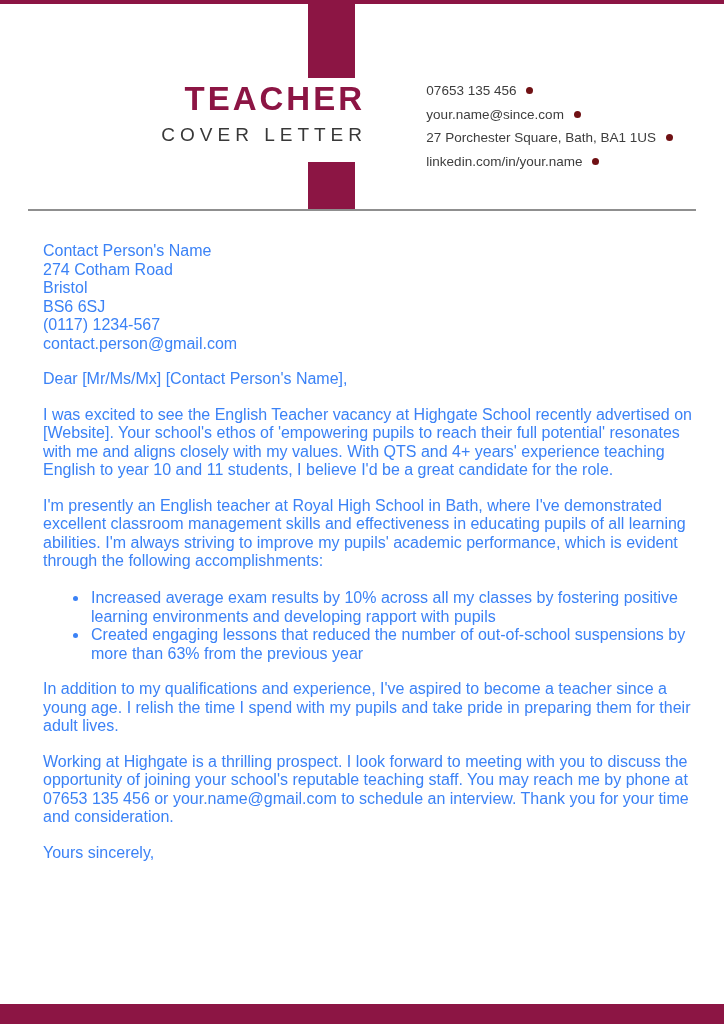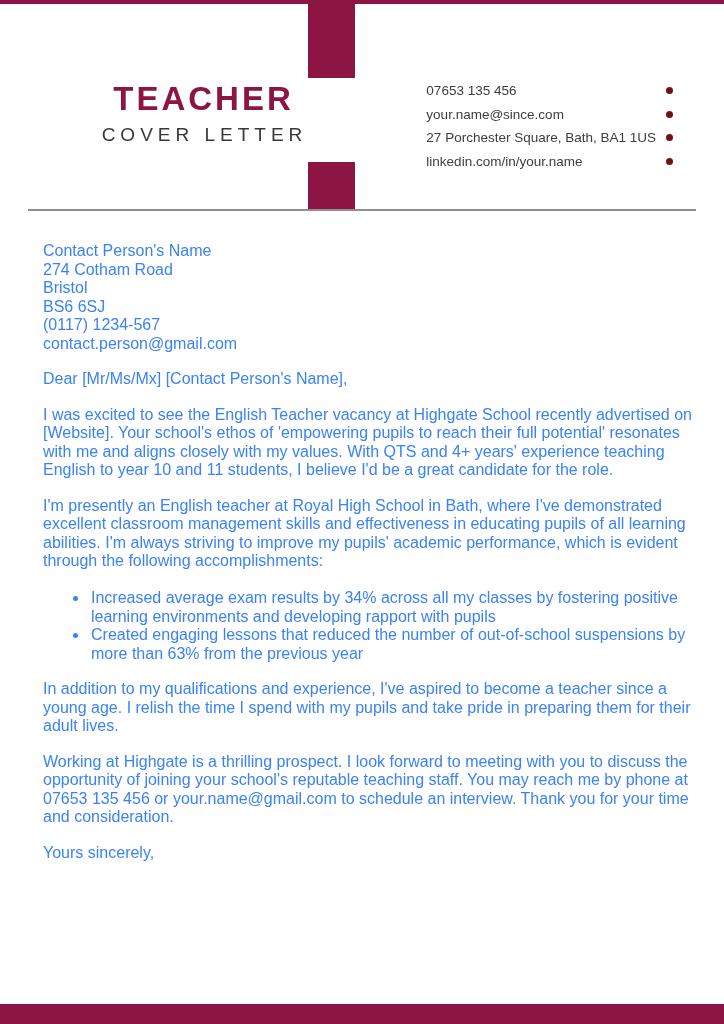--- a/index.html
+++ b/index.html
@@ -29,42 +29,42 @@
     width: 47px; height: 78px;
     background: #8c1544;
   }
   .stripe-bottom {
     position: absolute; left: 308px; top: 162px;
     width: 47px; height: 48px;
     background: #8c1544;
   }
   
   .title-block {
-    position: absolute; top: 82px; left: 16px; width: 352px;
-    text-align: center;
+    position: absolute; top: 82px; left: 0; width: 352px;
+    text-align: right;
     padding-left: 10px;
   }
   .title-main {
     margin: 0 -3px 0 0;
     font-size: 33px; font-weight: 700;
     letter-spacing: 3px; line-height: 34px;
     color: #8c1544;
   }
   .title-sub {
     margin: 6px -5px 0 0;
     font-size: 19px; font-weight: 400;
     letter-spacing: 5px; line-height: 26px;
     color: #383838;
   }
   .contact-block {
     position: absolute; top: 79px; right: 51px;
     text-align: right;
   }
   .contact-row {
-    display: flex; justify-content: space-between; align-items: center;
+    display: flex; justify-content: flex-start; align-items: center;
     height: 23.5px; gap: 10px;
     font-size: 13.5px; color: #3d3d3d;
   }
   .contact-dot {
     width: 7px; height: 7px; border-radius: 50%;
     background: #701114; flex: 0 0 auto;
   }
   .separator {
     position: absolute; top: 209px; left: 28px;
     width: 668px; height: 2px;
@@ -126,21 +126,21 @@
       <div>274 Cotham Road</div>
       <div>Bristol</div>
       <div>BS6 6SJ</div>
       <div>(0117) 1234-567</div>
       <div>contact.person@gmail.com</div>
     <p></p>
     <p>Dear [Mr/Ms/Mx] [Contact Person's Name],</p>
     <p>I was excited to see the English Teacher vacancy at Highgate School recently advertised on [Website]. Your school's ethos of 'empowering pupils to reach their full potential' resonates with me and aligns closely with my values. With QTS and 4+ years' experience teaching English to year 10 and 11 students, I believe I'd be a great candidate for the role.</p>
     <p>I'm presently an English teacher at Royal High School in Bath, where I've demonstrated excellent classroom management skills and effectiveness in educating pupils of all learning abilities. I'm always striving to improve my pupils' academic performance, which is evident through the following accomplishments:</p>
     <ul>
-      <li>Increased average exam results by 34% across all my classes by fostering positive learning environments and developing rapport with pupils</li>
+      <li>Increased average exam results by 10% across all my classes by fostering positive learning environments and developing rapport with pupils</li>
       <li>Created engaging lessons that reduced the number of out-of-school suspensions by more than 63% from the previous year</li>
     </ul>
     <p>In addition to my qualifications and experience, I've aspired to become a teacher since a young age. I relish the time I spend with my pupils and take pride in preparing them for their adult lives.</p>
     <p>Working at Highgate is a thrilling prospect. I look forward to meeting with you to discuss the opportunity of joining your school's reputable teaching staff. You may reach me by phone at 07653 135 456 or your.name@gmail.com to schedule an interview. Thank you for your time and consideration.</p>
     <p>Yours sincerely,</p>
   </div>
 
   <div class="bottom-bar"></div>
 
 </div>

